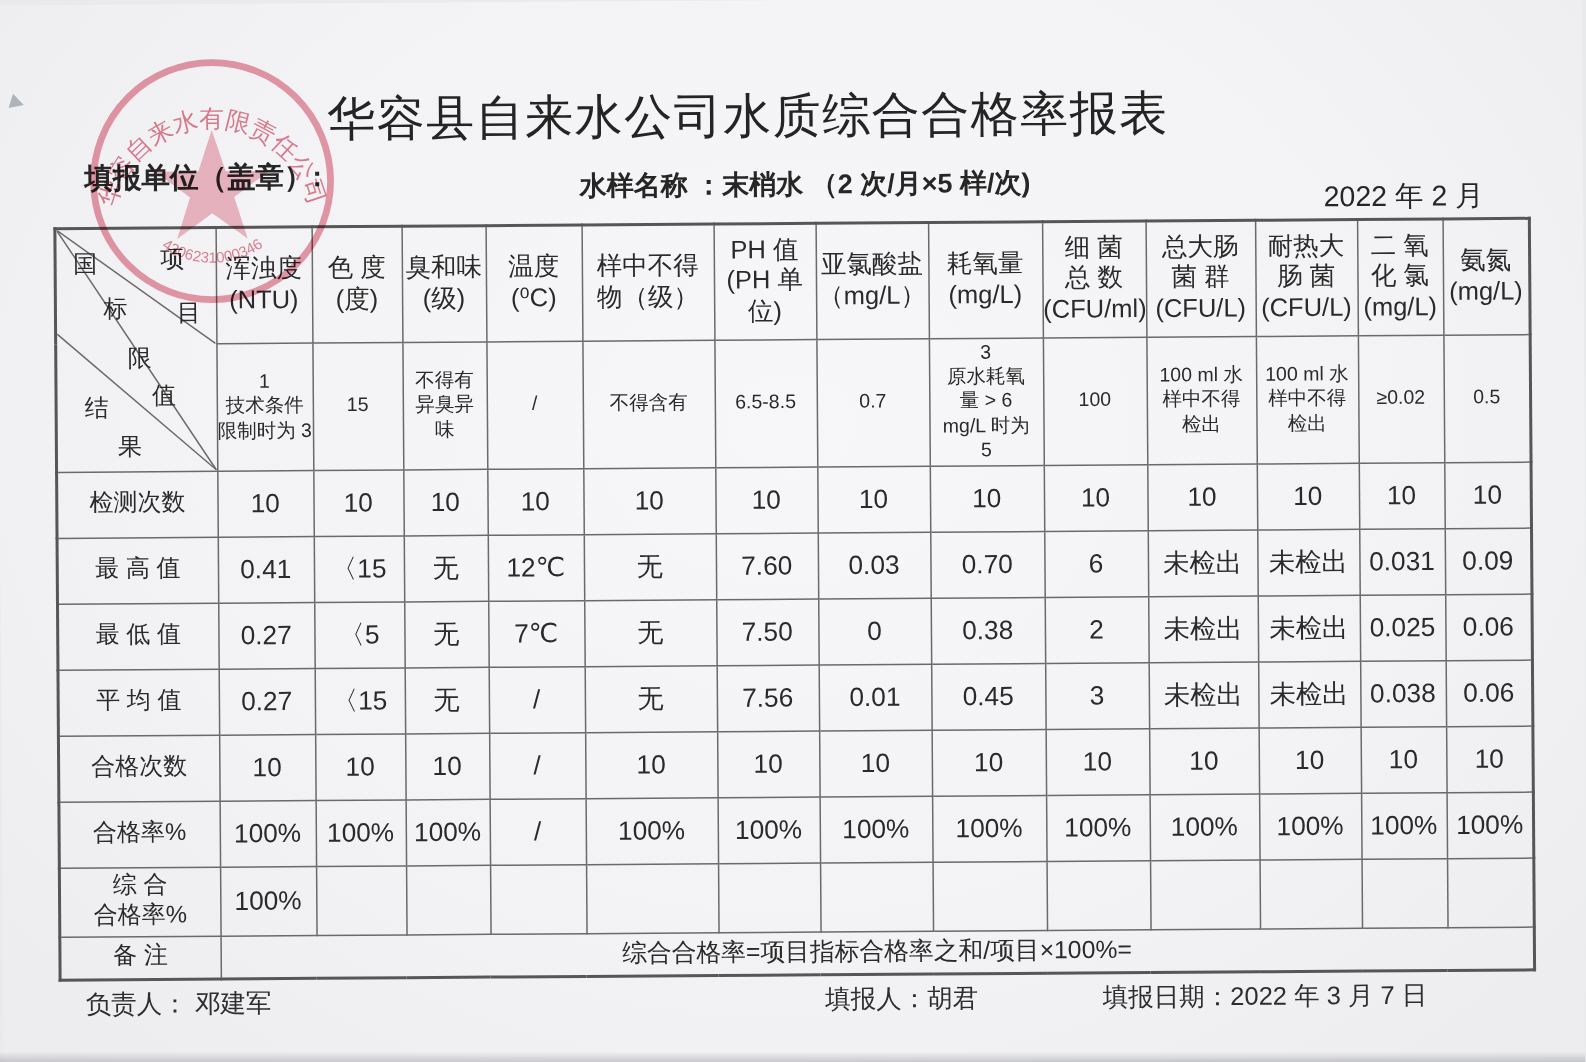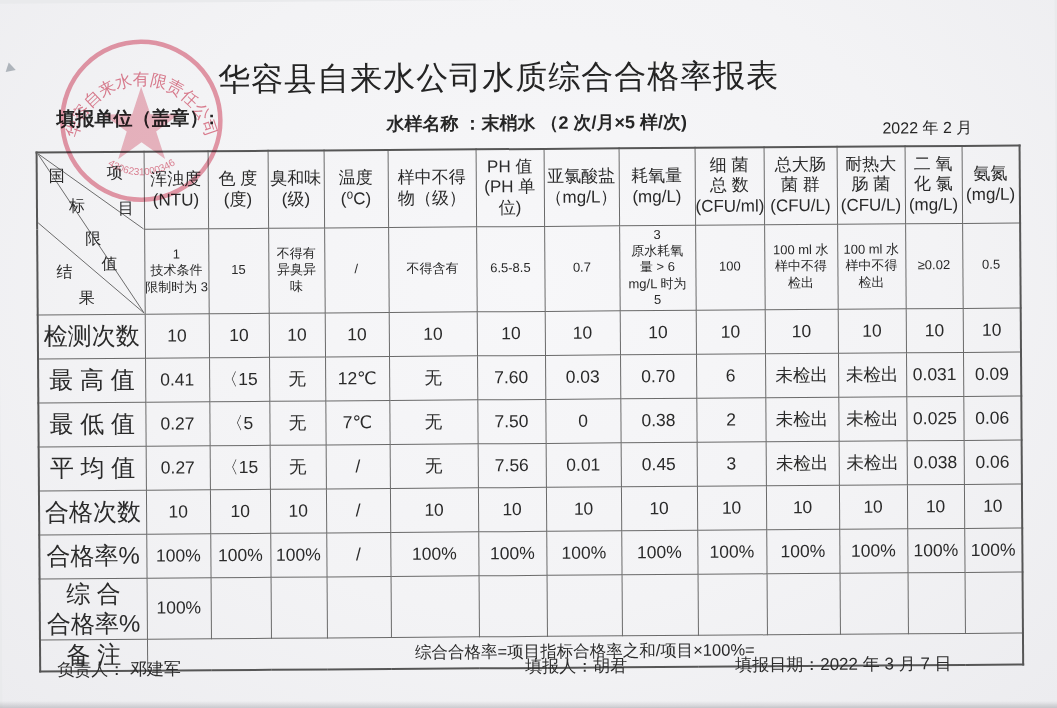--- a/index.html
+++ b/index.html
@@ -20,51 +20,51 @@
     border-left:9px solid #98a0a8;border-top:5px solid transparent;border-bottom:5px solid transparent;
     transform:rotate(18deg);opacity:.75}
   .title{
     position:absolute;left:220px;top:56px;white-space:nowrap;
     font-family:"Liberation Serif","DejaVu Serif",serif;
     font-size:32px;letter-spacing:1px;color:#242424;
   }
   .meta{position:absolute;white-space:nowrap;color:#262626}
   .m-unit{left:58px;top:103px;font-size:19px;font-weight:bold}
   .m-sample{left:388px;top:111px;font-size:18px;font-weight:bold}
-  .m-date{left:884px;top:121px;font-size:16px}
+  .m-date{left:884px;top:121px;font-size:19px}
 
   table.report{
     position:absolute;left:37px;top:148px;width:983px;
     border-collapse:collapse;table-layout:fixed;
     border:2px solid #565656;
   }
   .report td{
     border:1px solid #6a6a6a;padding:0;text-align:center;vertical-align:middle;
     color:#2a2a2a;overflow:hidden;
   }
   tr.hdr{height:77px} tr.lim{height:85px} tr.data{height:44px}
   tr.comp{height:46px} tr.noterow{height:29px}
   .col-name{font-size:17px;line-height:1.22;white-space:pre-line}
   .limit{font-size:13px;line-height:1.24;white-space:pre-line}
-  .rlabel{font-size:24px;white-space:pre-line;line-height:1.25}
+  .rlabel{font-size:16px;white-space:pre-line;line-height:1.25}
   .val{font-size:17.5px}
   .note{font-size:16.5px;text-align:left;padding-left:7px}
 
   .corner-cell{position:relative;padding:0}
   .corner{position:absolute;inset:0}
   .corner svg{position:absolute;inset:0;width:100%;height:100%}
   .corner svg line{stroke:#6a6a6a;stroke-width:1}
   .cc{position:absolute;font-size:16px;color:#2a2a2a}
 
   .stamp{position:absolute;left:57px;top:32px;width:172px;height:172px;
     mix-blend-mode:multiply;opacity:.85;pointer-events:none}
 
   .footer-line{position:absolute;top:655px;white-space:nowrap;font-size:17px;color:#2d2d2d}
   .f-resp{left:55px}
-  .f-filler{left:523px}
+  .f-filler{left:548px}
   .f-date{left:733px}
 </style>
 </head>
 <body>
 
 <div class="sheet">
   <div class="artifact"></div>
 
   <div class="title">华容县自来水公司水质综合合格率报表</div>
 

